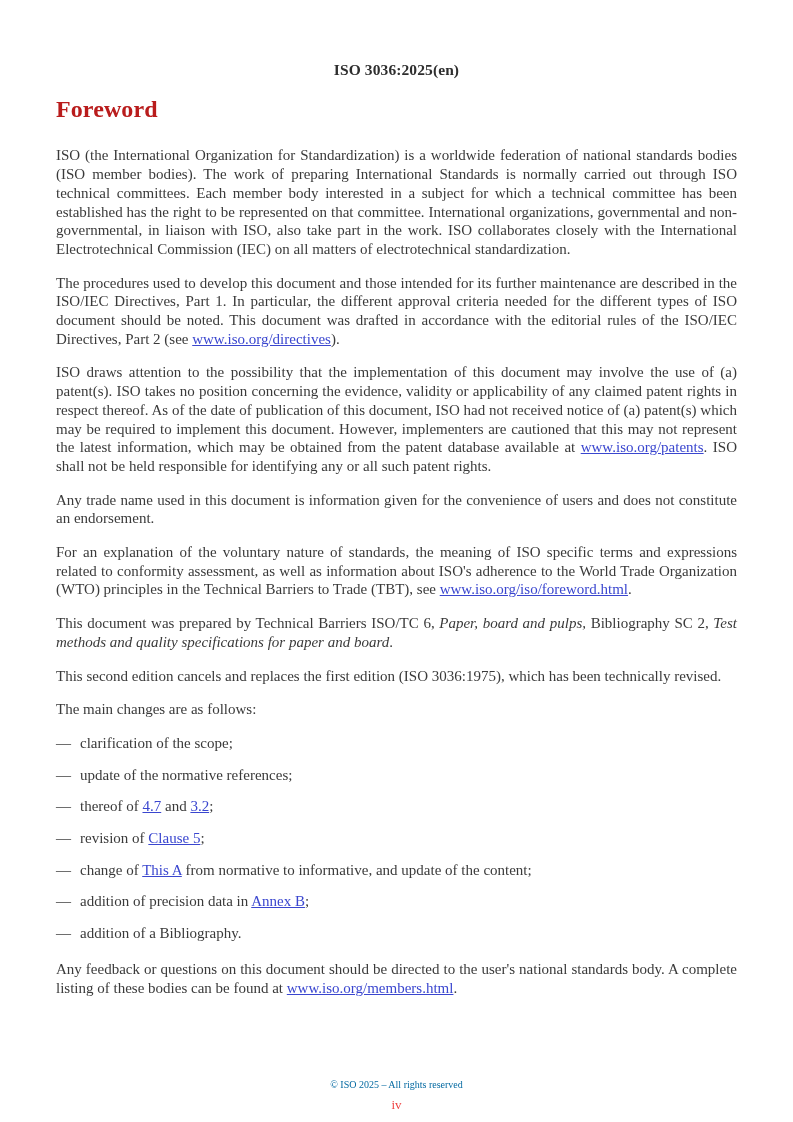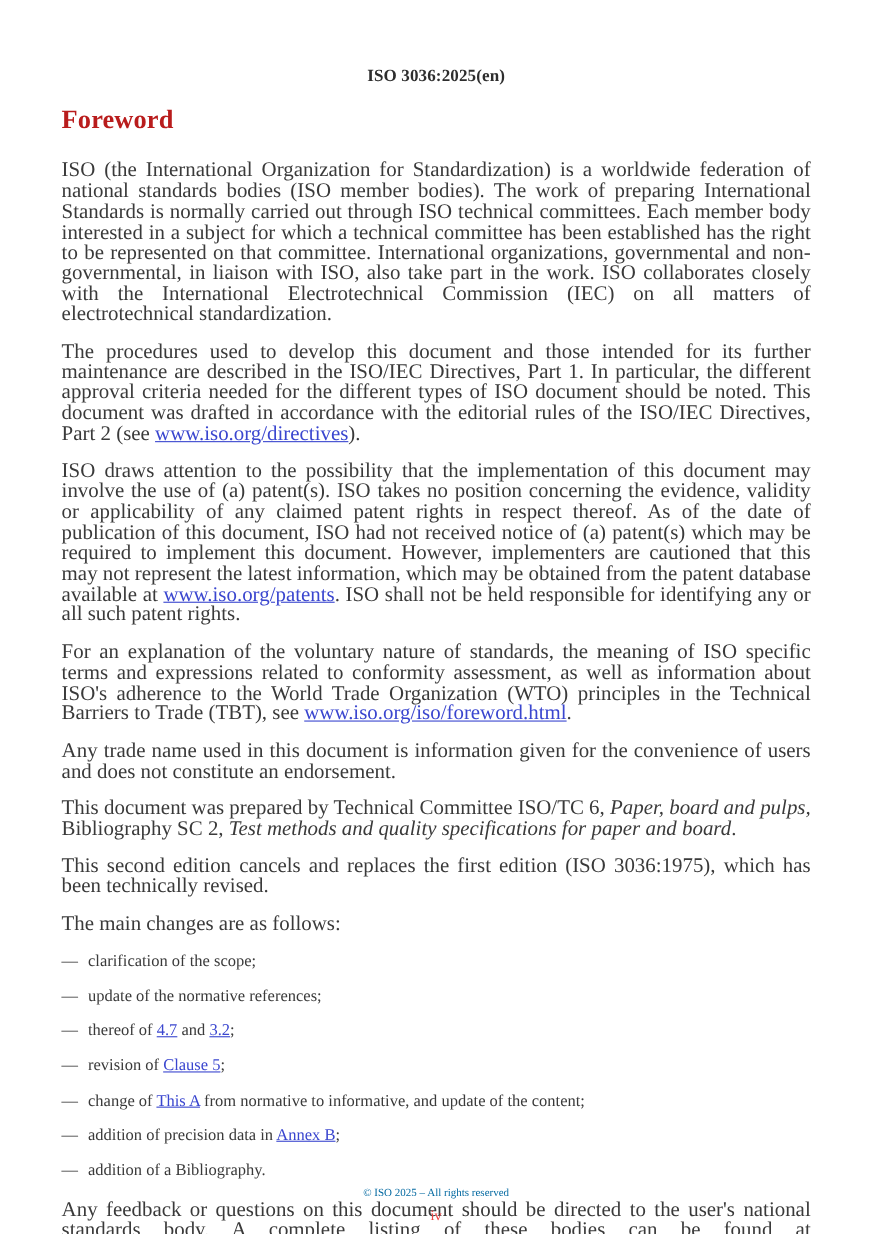--- a/index.html
+++ b/index.html
@@ -40,21 +40,21 @@
   h1.foreword-title {
     font-size: 24px;
     font-weight: bold;
     margin: 0 0 24px 0;
     padding: 0;
     color: #b91c1c;
     letter-spacing: 0.1px;
     line-height: 1.1;
   }
   p.body-para {
-    font-size: 19px;
+    font-size: 15px;
     line-height: 18.7px;
     margin: 0 0 15px 0;
     text-align: justify;
     text-justify: inter-word;
     color: #3a3a3a;
   }
   a.doc-link, .doc-link {
     color: #3a46cf;
     text-decoration: underline;
   }
@@ -109,25 +109,25 @@
   <div class="content">
 
     <h1 class="foreword-title">Foreword</h1>
 
     <p class="body-para">ISO (the International Organization for Standardization) is a worldwide federation of national standards bodies (ISO member bodies). The work of preparing International Standards is normally carried out through ISO technical committees. Each member body interested in a subject for which a technical committee has been established has the right to be represented on that committee. International organizations, governmental and non-governmental, in liaison with ISO, also take part in the work. ISO collaborates closely with the International Electrotechnical Commission (IEC) on all matters of electrotechnical standardization.</p>
 
     <p class="body-para"><span>The procedures used to develop this document and those intended for its further maintenance are described in the ISO/IEC Directives, Part 1. In particular, the different approval criteria needed for the different types of ISO document should be noted. This document was drafted in accordance with the editorial rules of the ISO/IEC Directives, Part 2 (see </span><a href="#" class="doc-link">www.iso.org/directives</a><span>).</span></p>
 
     <p class="body-para"><span>ISO draws attention to the possibility that the implementation of this document may involve the use of (a) patent(s). ISO takes no position concerning the evidence, validity or applicability of any claimed patent rights in respect thereof. As of the date of publication of this document, ISO had not received notice of (a) patent(s) which may be required to implement this document. However, implementers are cautioned that this may not represent the latest information, which may be obtained from the patent database available at </span><a href="#" class="doc-link">www.iso.org/patents</a><span>. ISO shall not be held responsible for identifying any or all such patent rights.</span></p>
 
+    <p class="body-para">Any trade name used in this document is information given for the convenience of users and does not constitute an endorsement.</p>
+
     <p class="body-para"><span>For an explanation of the voluntary nature of standards, the meaning of ISO specific terms and expressions related to conformity assessment, as well as information about ISO's adherence to the World Trade Organization (WTO) principles in the Technical Barriers to Trade (TBT), see </span><a href="#" class="doc-link">www.iso.org/iso/foreword.html</a><span>.</span></p>
 
-    <p class="body-para">Any trade name used in this document is information given for the convenience of users and does not constitute an endorsement.</p>
-
-    <p class="body-para"><span>This document was prepared by Technical Committee ISO/TC 6, </span><span class="ital">Paper, board and pulps,</span><span> Bibliography SC 2, </span><span class="ital">Test methods and quality specifications for paper and board</span><span>.</span></p>
+    <p class="body-para"><span>This document was prepared by Technical Barriers ISO/TC 6, </span><span class="ital">Paper, board and pulps,</span><span> Bibliography SC 2, </span><span class="ital">Test methods and quality specifications for paper and board</span><span>.</span></p>
 
     <p class="body-para">This second edition cancels and replaces the first edition (ISO 3036:1975), which has been technically revised.</p>
 
     <p class="body-para">The main changes are as follows:</p>
 
     <ul class="changes-list">
       <li>
         <span class="dash">—</span><span>clarification of the scope;</span><span></span><span></span>
       </li>
       <li>

